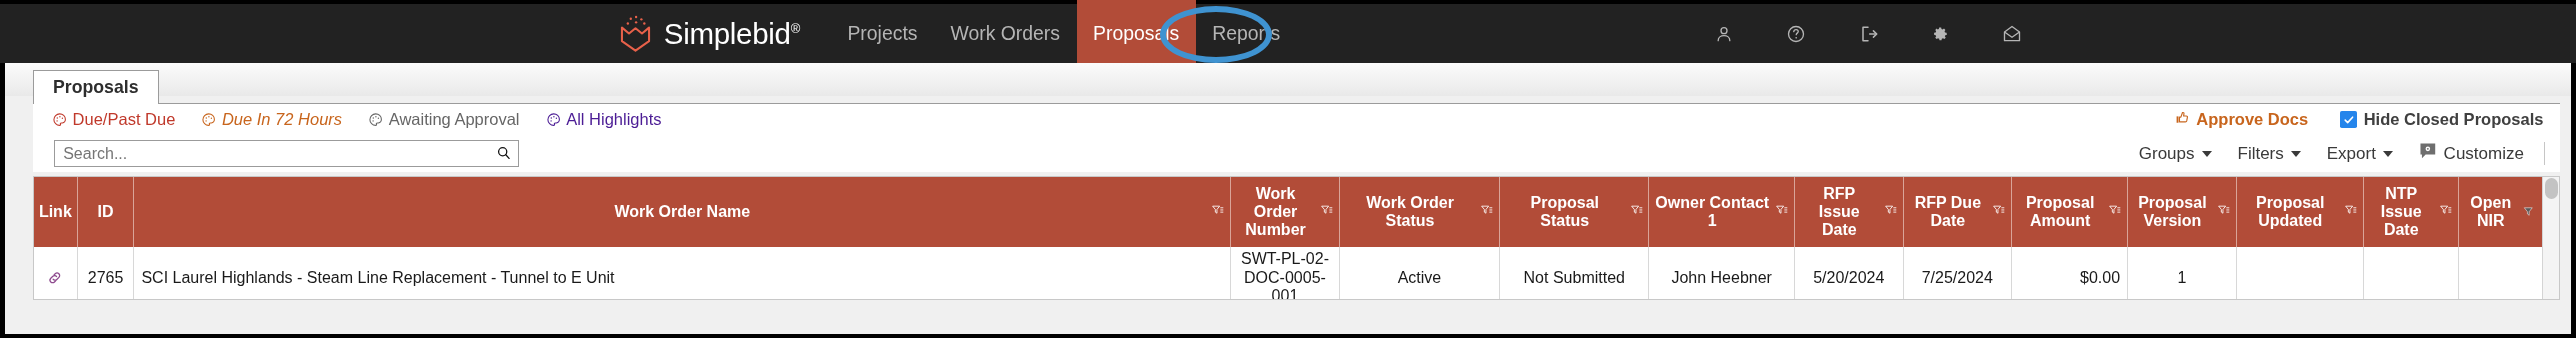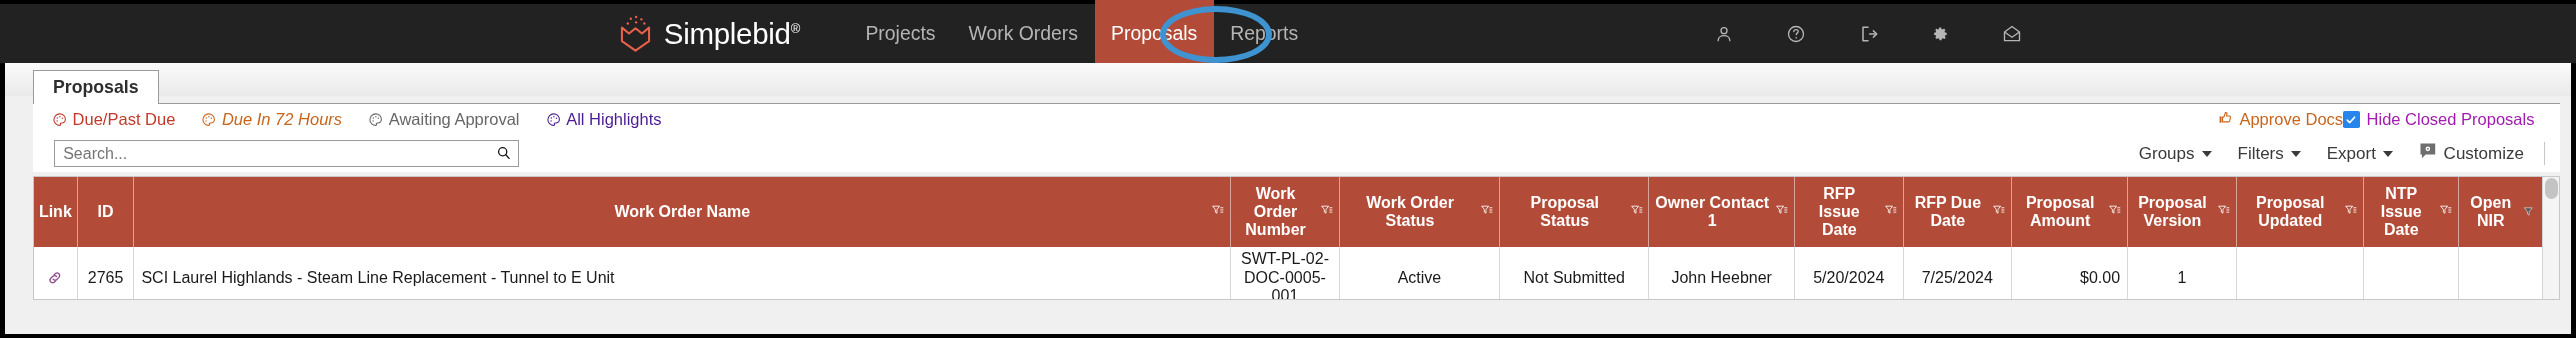--- a/index.html
+++ b/index.html
@@ -20,21 +20,21 @@
     border-top: 4.1px solid #000000;
   }
   .nav-center {
     position: absolute;
     left: 619px;
     top: 0; bottom: 0;
     display: flex;
     align-items: center;
     gap: 0;
   }
-  .brand { display: flex; align-items: center; gap: 11.8px; margin-right: 49px; }
+  .brand { display: flex; align-items: center; gap: 11.8px; margin-right: 31px; }
   .brand-mark { width: 33px; height: 37px; display:block; }
   .brand-text {
     color: #ffffff;
     font-size: 29.5px;
     letter-spacing: -0.3px;
     position: relative;
     white-space: nowrap;
   }
   .brand-text sup { font-size: 13px; vertical-align: super; }
 
@@ -138,43 +138,45 @@
     cursor: pointer;
   }
   .hl svg { display:block; }
   .hl-duepast { color: #c0392b; }
   .hl-72 { color: #c8651d; font-style: italic; }
   .hl-await { color: #666666; }
   .hl-all { color: #4c1d95; }
 
   .right-group {
     position: absolute;
-    right: 26px;
+    right: 17px;
     top: 0;
     height: 31px;
     display: flex;
     align-items: center;
+    gap: 32px;
+    font-weight: bold;
   }
   .approve-docs {
     display: flex; align-items: center; gap: 5.9px;
     color: #c8651d;
     font-size: 16.5px;
     white-space: nowrap;
     cursor: pointer;
   }
   .chk-wrap { display: flex; align-items: center; gap: 7px; }
   .chk {
     width: 16.5px; height: 16.5px;
     background: #2585eb;
     border-radius: 1.8px;
     display: flex; align-items: center; justify-content: center;
     cursor: pointer;
   }
   .chk svg { display:block; }
-  .chk-label { font-size: 16.5px; color: #a21caf; white-space: nowrap; }
+  .chk-label { font-size: 16.5px; color: #404040; white-space: nowrap; }
 
   
   .row-search {
     position: relative;
     height: 37px;
     display: flex;
     align-items: center;
     padding-left: 21px;
   }
   .search-box {

